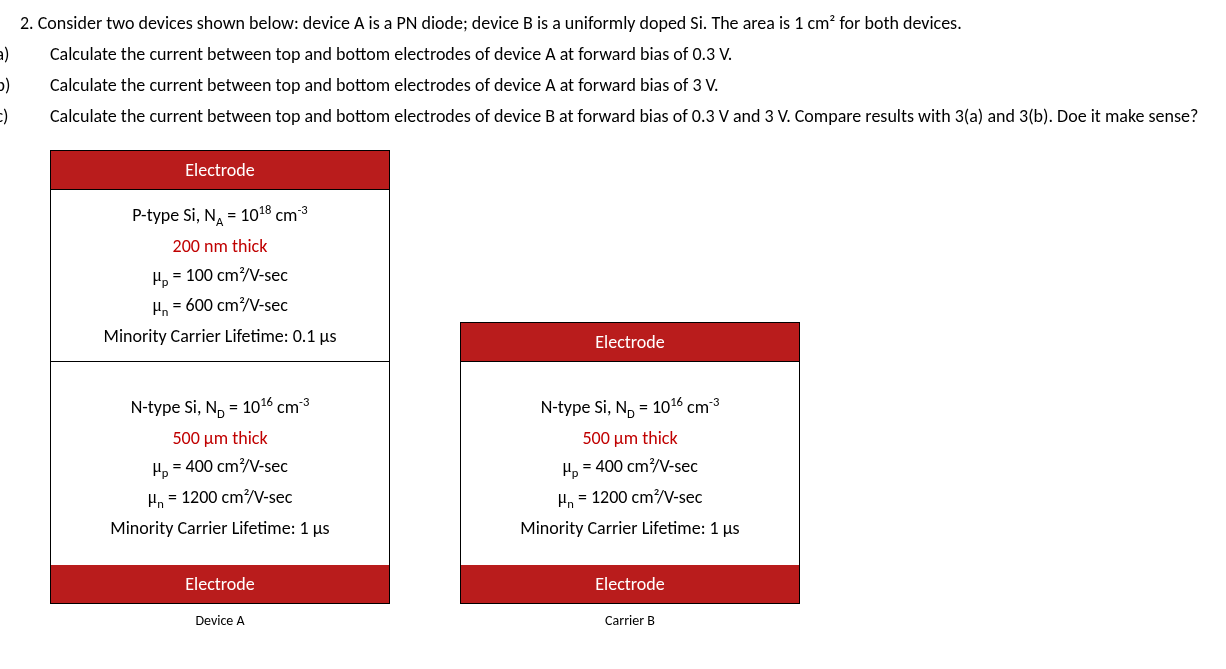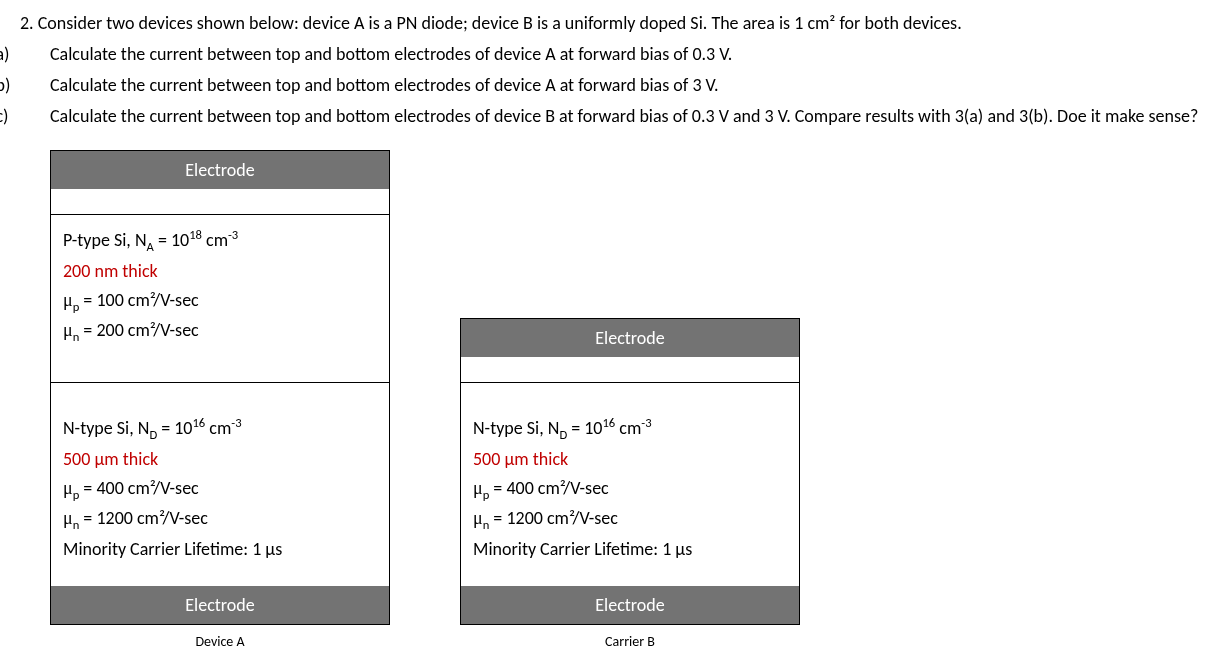--- a/index.html
+++ b/index.html
@@ -43,31 +43,31 @@
     .device {
       display: flex;
       flex-direction: column;
       align-items: center;
     }
     .device-box {
       border: 1.5px solid #000;
       width: 340px;
     }
     .electrode {
-      background: #737373;
+      background: #b91c1c;
       color: #fff;
       text-align: center;
       padding: 8px 0;
       font-size: 18px;
     }
     .layer {
       border-top: 1px solid #000;
       padding: 10px 12px;
+      text-align: center;
       line-height: 1.6;
-      margin-top: 25px;
     }
     .layer:first-of-type {
       border-top: none;
     }
     .n-layer {
       min-height: 180px;
       padding-top: 30px;
       padding-bottom: 22px;
     }
     .red-text {
@@ -106,21 +106,22 @@
   <div class="device">
     <div class="device-box">
       <div class="electrode">Electrode</div>
 
       <div class="layer">
         <div>
           <span>P-type Si, N</span><sub>A</sub><span> = 10</span><sup>18</sup><span> cm</span><sup>-3</sup>
         </div>
         <div class="red-text">200 nm thick</div>
         <div><span class="greek">μ</span><sub>p</sub><span> = 100 cm²/V-sec</span></div>
-        <div><span class="greek">μ</span><sub>n</sub><span> = 200 cm²/V-sec</span></div>
+        <div><span class="greek">μ</span><sub>n</sub><span> = 600 cm²/V-sec</span></div>
+        <div>Minority Carrier Lifetime: 0.1 μs</div>
       </div>
 
       <div class="layer n-layer">
         <div>
           <span>N-type Si, N</span><sub>D</sub><span> = 10</span><sup>16</sup><span> cm</span><sup>-3</sup>
         </div>
         <div class="red-text">500 μm thick</div>
         <div><span class="greek">μ</span><sub>p</sub><span> = 400 cm²/V-sec</span></div>
         <div><span class="greek">μ</span><sub>n</sub><span> = 1200 cm²/V-sec</span></div>
         <div>Minority Carrier Lifetime: 1 μs</div>

